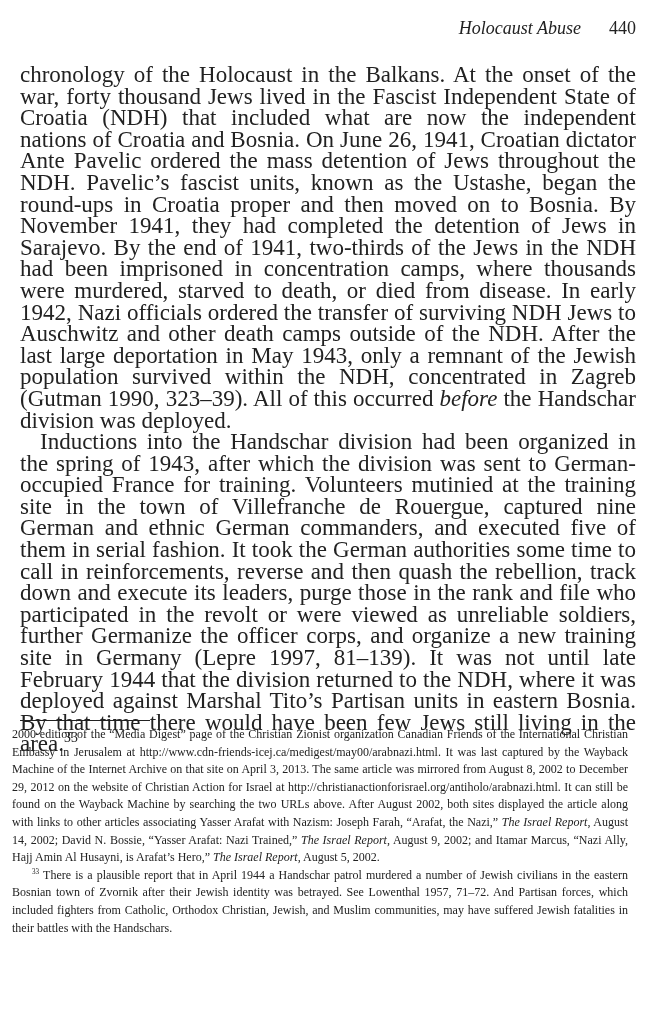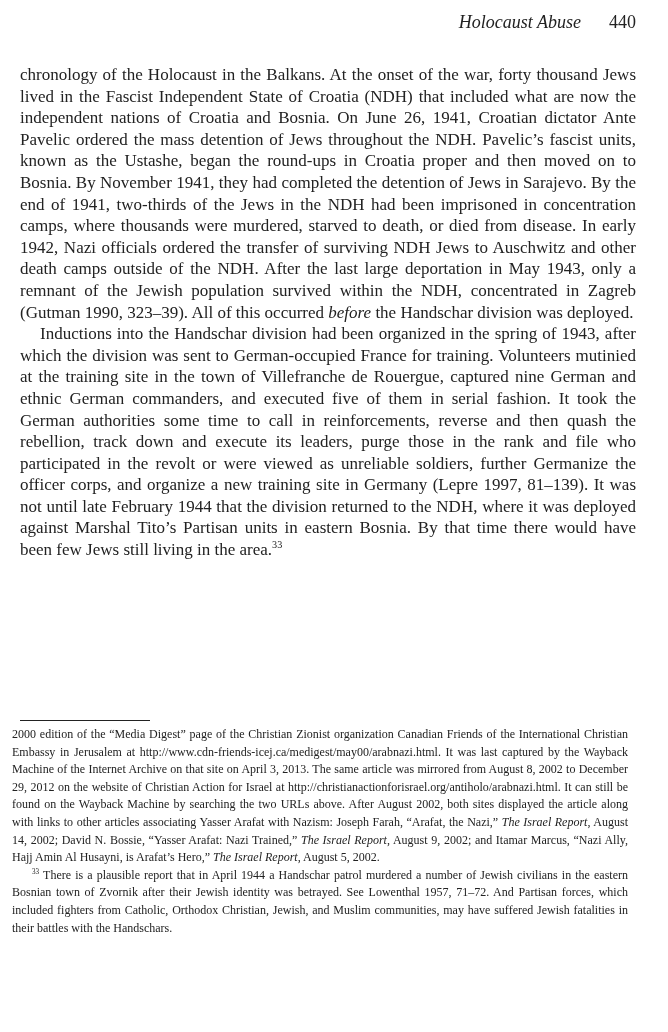--- a/index.html
+++ b/index.html
@@ -2,28 +2,28 @@
 <html><head>
 <meta charset="utf-8">
 <style>
   html, body { margin: 0; padding: 0; background: #ffffff; }
   body {
     width: 668px; height: 1032px; position: relative; overflow: hidden;
     font-family: "DejaVu Serif", "Liberation Serif", serif;
     color: #222222;
   }
   .header {
-    position: absolute; top: 12px; right: 32px;
+    position: absolute; top: 18px; right: 32px;
     font-family: "Liberation Serif", serif; font-size: 18px;
     display: flex; gap: 28px; align-items: baseline;
   }
   .header .title { font-style: italic; }
   .body-text {
     position: absolute; left: 20px; top: 64px; width: 616px;
-    font-family: "Liberation Serif", serif; font-size: 17px; line-height: 21.6px;
+    font-family: "Liberation Serif", serif; font-size: 23px; line-height: 21.6px;
     text-align: justify; hyphens: manual;
   }
   .body-text p { margin: 0; }
   .body-text p.indent { text-indent: 20px; }
   .body-text sup, .notes sup { font-size: 0.6em; line-height: 0; vertical-align: super; }
   .rule {
     position: absolute; left: 20px; top: 720px; width: 130px; height: 0;
     border-top: 1px solid #222;
   }
   .notes {

